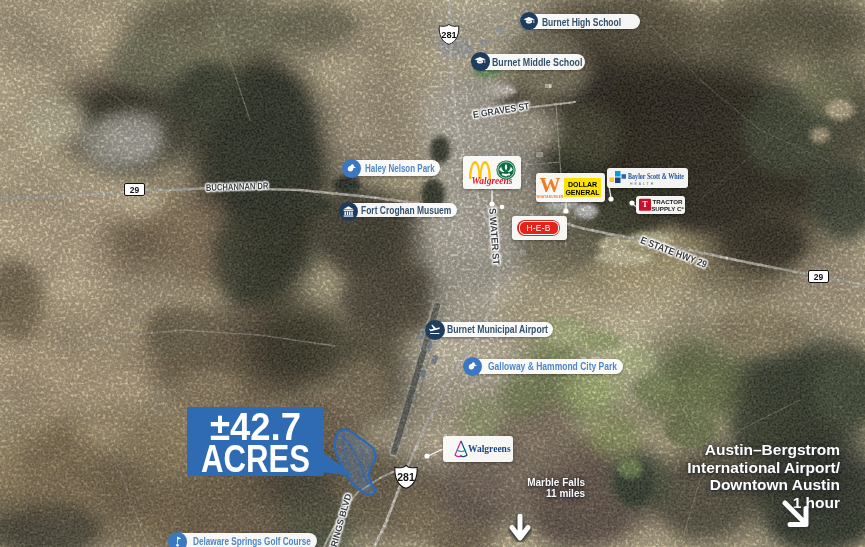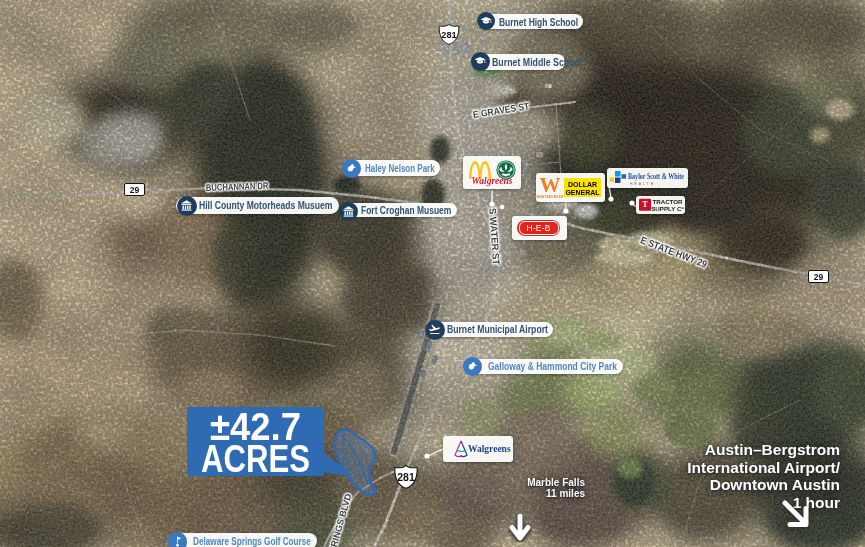--- a/index.html
+++ b/index.html
@@ -332,33 +332,33 @@
 
 <div class="card" style="left:443px;top:436px;width:70px;height:26px">
   <svg style="position:absolute;left:8px;top:3px" width="20" height="20" viewBox="0 0 20 20">
     <path d="M10,2 L4,16 C6,18 9,18 10.5,16.5" fill="none" stroke="#c5299b" stroke-width="1.2"></path>
     <path d="M10,2 L16,16 C14,18 11,18 9.5,16.5" fill="none" stroke="#1b4585" stroke-width="1.2"></path>
     <path d="M6,11 C9,13 12,13 15,11" fill="none" stroke="#00a791" stroke-width="1.1"></path>
   </svg>
   <div style="position:absolute;left:25px;top:8px;font-family:'Liberation Serif',serif;font-weight:bold;font-size:9.5px;color:#1b4585">Walgreens</div>
 </div>
 
-<div class="pill navy" style="left:477px;top:13.8px;width:106px;height:15.7px">
+<div class="pill navy" style="left:520px;top:13.8px;width:120px;height:15.7px">
   <div class="ic" style="left:0px;top:-1.5px;width:18px;height:18px;background:#1d3c5e">
     <svg width="12" height="12" viewBox="0 0 24 24" fill="#fff">
           <path d="M12,4 L23,8.6 L12,13.2 L1,8.6 Z"></path>
           <path d="M5.8,10.8 v3 c0,1.7 2.8,3.1 6.2,3.1 s6.2,-1.4 6.2,-3.1 v-3 L12,13.4 Z"></path>
           <rect x="21.1" y="9" width="1.3" height="5"></rect>
           <circle cx="21.75" cy="15" r="1.1"></circle>
         </svg>
   </div>
   <span style="left:21.5px;font-size:11px;font-weight:bold;transform:translateY(-50%) scaleX(0.77)">Burnet High School</span>
 </div>
 
-<div class="pill navy" style="left:472px;top:54.2px;width:93px;height:15.7px">
+<div class="pill navy" style="left:472px;top:54.2px;width:113px;height:15.7px">
   <div class="ic" style="left:-1px;top:-2.2px;width:18.6px;height:18.6px;background:#1d3c5e">
     <svg width="12" height="12" viewBox="0 0 24 24" fill="#fff">
           <path d="M12,4 L23,8.6 L12,13.2 L1,8.6 Z"></path>
           <path d="M5.8,10.8 v3 c0,1.7 2.8,3.1 6.2,3.1 s6.2,-1.4 6.2,-3.1 v-3 L12,13.4 Z"></path>
           <rect x="21.1" y="9" width="1.3" height="5"></rect>
           <circle cx="21.75" cy="15" r="1.1"></circle>
         </svg>
   </div>
   <span style="left:19.5px;font-size:11px;font-weight:bold;transform:translateY(-50%) scaleX(0.8)">Burnet Middle School</span>
 </div>
@@ -366,34 +366,20 @@
 
 <div class="pill blue" style="left:345px;top:160px;width:95px;height:15.5px">
   <div class="ic" style="left:-3.5px;top:-1.5px;width:19px;height:19px;background:#3b78c2">
     <svg width="13" height="13" viewBox="0 0 24 24" fill="#fff">
           <path d="M5,14 C5,9 8,7 11,7 C11.3,5 13,4 14.5,4.5 C16,5 16.8,6.5 16.3,8.2 L20,9.5 C18.8,11 17,11.5 15.3,11 C15.8,15 13,17.5 9.5,17.5 C7,17.5 5.5,16 5,14 Z"></path>
         </svg>
   </div>
   <span style="left:20px;font-size:10.5px;font-weight:bold;transform:translateY(-50%) scaleX(0.76)">Haley Nelson Park</span>
 </div>
 
-<div class="pill navy" style="left:176px;top:196.5px;width:163px;height:17.5px">
-  <div class="ic" style="left:0.5px;top:-1px;width:20px;height:20px;background:#1d3c5e">
-    <svg width="13" height="13" viewBox="0 0 24 24" fill="#fff">
-          <path d="M12,2.5 L22,8.5 L2,8.5 Z"></path>
-          <rect x="3" y="9.5" width="18" height="1.6"></rect>
-          <rect x="4.6" y="12" width="2.6" height="6.5"></rect>
-          <rect x="8.9" y="12" width="2.6" height="6.5"></rect>
-          <rect x="13.1" y="12" width="2.6" height="6.5"></rect>
-          <rect x="17.2" y="12" width="2.6" height="6.5"></rect>
-          <rect x="3" y="19.3" width="18" height="2.2"></rect>
-        </svg>
-  </div>
-  <span style="left:23px;font-size:11px;font-weight:bold;transform:translateY(-50%) scaleX(0.78)">Hill County Motorheads Musuem</span>
-</div>
 
 <div class="pill navy" style="left:341px;top:203px;width:116px;height:14px">
   <div class="ic" style="left:-2.5px;top:-1.5px;width:19px;height:19px;background:#1d3c5e">
     <svg width="13" height="13" viewBox="0 0 24 24" fill="#fff">
           <path d="M12,2.5 L22,8.5 L2,8.5 Z"></path>
           <rect x="3" y="9.5" width="18" height="1.6"></rect>
           <rect x="4.6" y="12" width="2.6" height="6.5"></rect>
           <rect x="8.9" y="12" width="2.6" height="6.5"></rect>
           <rect x="13.1" y="12" width="2.6" height="6.5"></rect>
           <rect x="17.2" y="12" width="2.6" height="6.5"></rect>

